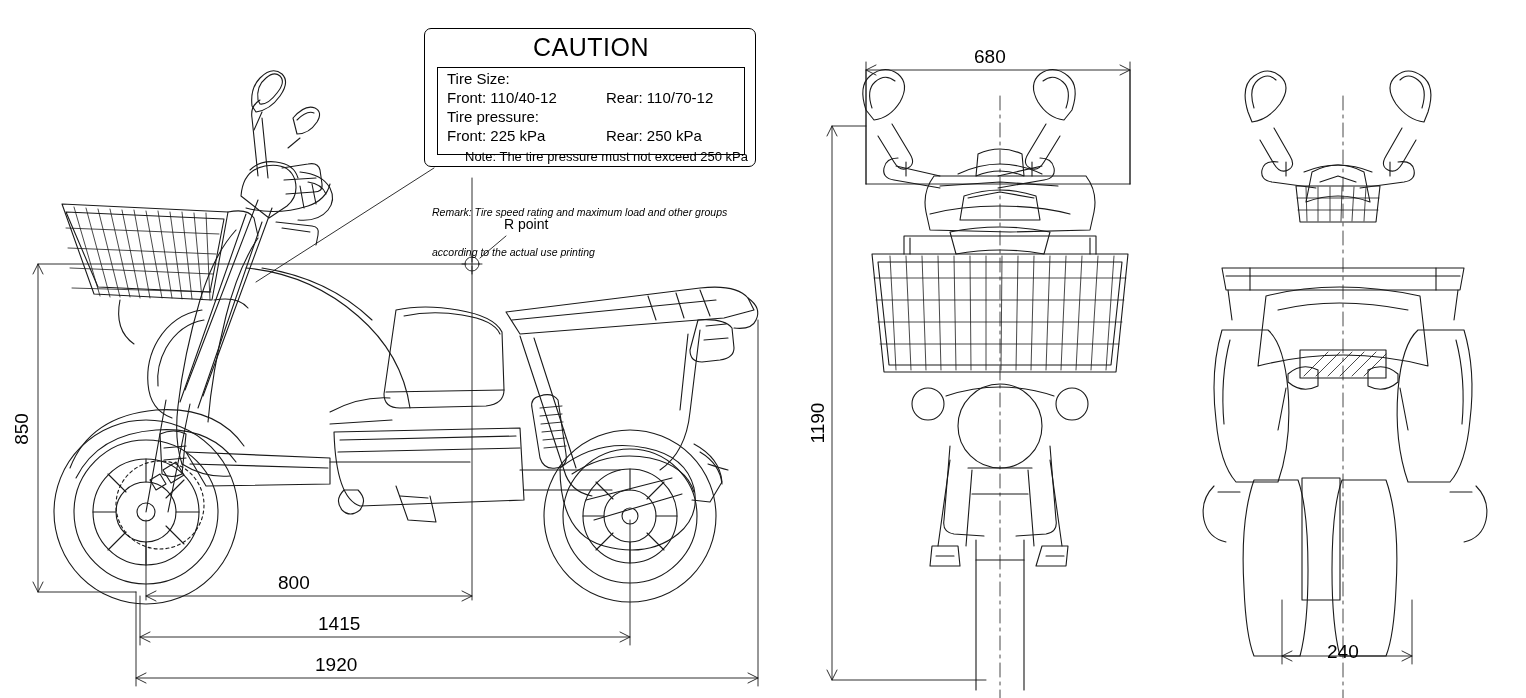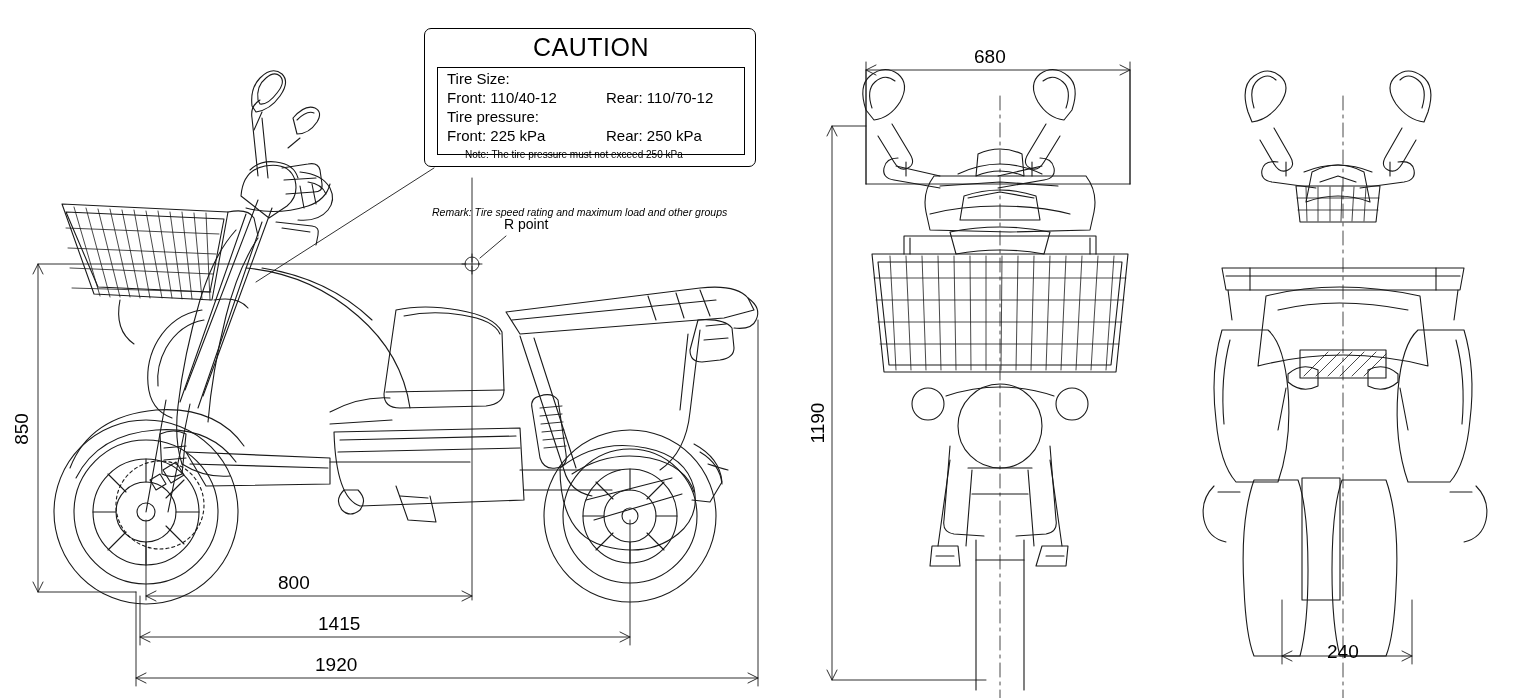--- a/index.html
+++ b/index.html
@@ -16,21 +16,21 @@
   }
   #caution-title{
     position:absolute;left:0;top:4px;width:332px;text-align:center;
     font-size:25px;letter-spacing:.5px;
   }
   #caution-inner{
     position:absolute;left:12px;top:38px;width:308px;height:88px;
     border:1.1px solid #000;box-sizing:border-box;background:#fff;
   }
   .cl{position:absolute;font-size:15px;}
-  .cl-small{position:absolute;font-size:10px;padding-left:18px;}
+  .cl-small{position:absolute;font-size:13px;padding-left:18px;}
 
   .dim{font-size:19px;}
   .dim-v{font-size:19px;transform-origin:50% 50%;}
   .remark{font-size:10.5px;text-align:left;line-height:1.25;font-style:italic;}
   .rpoint{font-size:14px;}
 </style>
 </head>
 <body>
 
 <div id="sheet">
@@ -327,20 +327,21 @@
     <div class="cl" style="left:22px;top:60px;">Front: 110/40-12</div>
     <div class="cl" style="left:181px;top:60px;">Rear: 110/70-12</div>
     <div class="cl" style="left:22px;top:79px;">Tire pressure:</div>
     <div class="cl" style="left:22px;top:98px;">Front: 225 kPa</div>
     <div class="cl" style="left:181px;top:98px;">Rear: 250 kPa</div>
     <div class="cl-small" style="left:22px;top:120px;">Note: The tire pressure must not exceed 250 kPa</div>
   </div>
 
   <div class="txt remark" style="left:432px;top:180px;width:330px;">
     <div>Remark: Tire speed rating and maximum load and other groups</div>
+    <div>according to the actual use printing</div>
   </div>
 
   <div class="txt rpoint" style="left:504px;top:216px;">R point</div>
 
   <div class="txt dim-v" style="left:6px;top:418px;transform:rotate(-90deg);">850</div>
   <div class="txt dim" style="left:278px;top:572px;">800</div>
   <div class="txt dim" style="left:318px;top:613px;">1415</div>
   <div class="txt dim" style="left:315px;top:654px;">1920</div>
 
   <div class="txt dim" style="left:974px;top:46px;">680</div>

